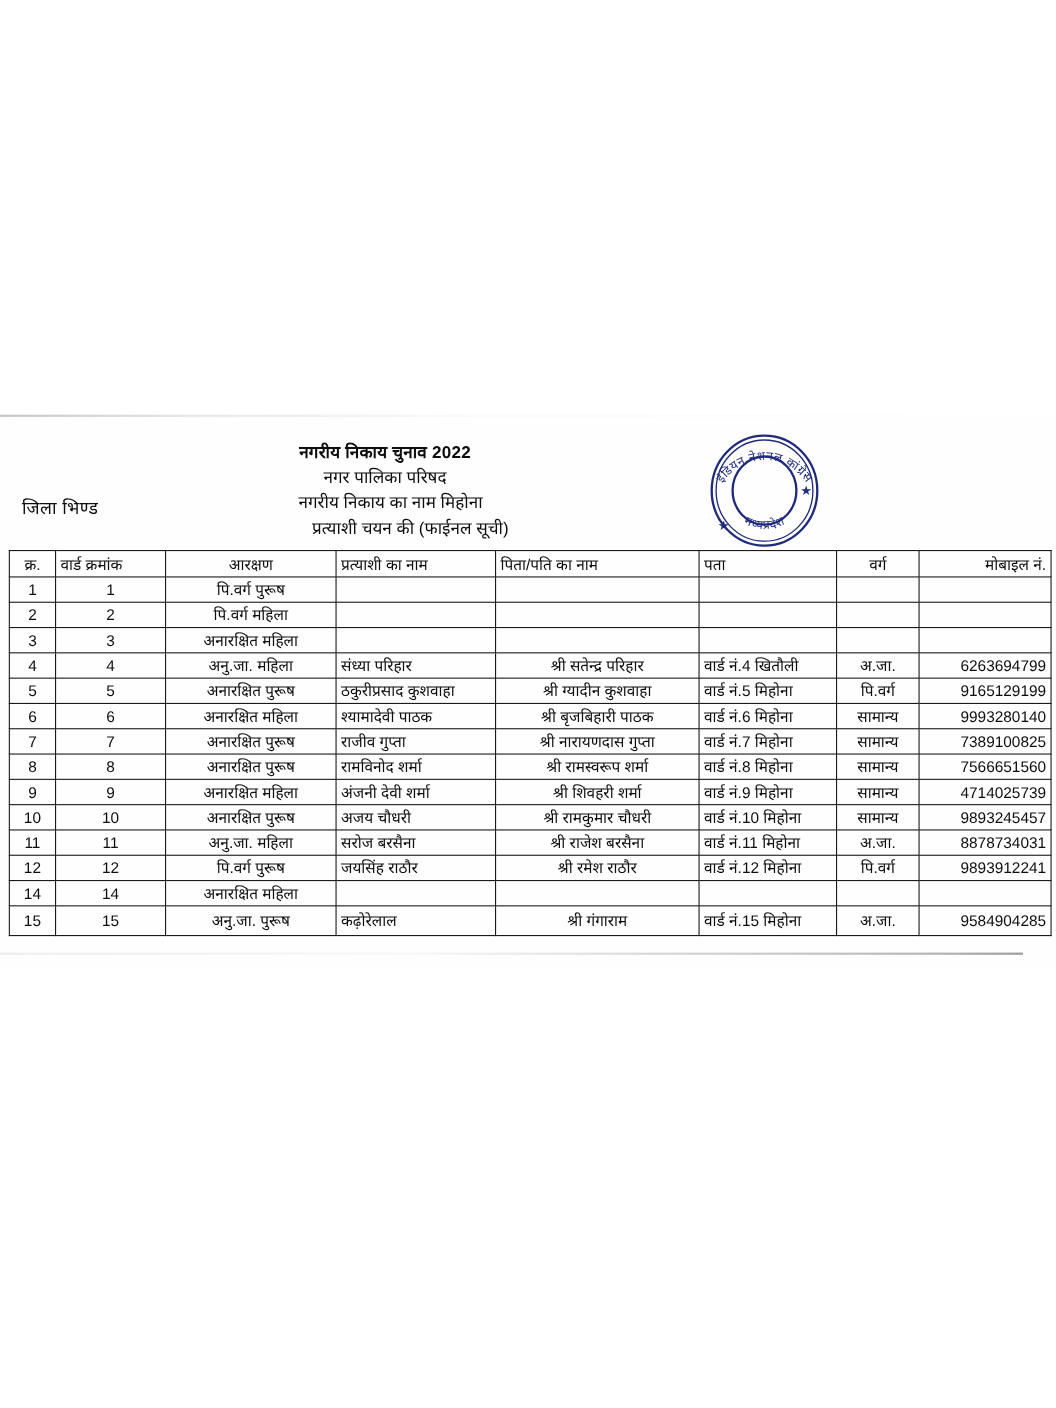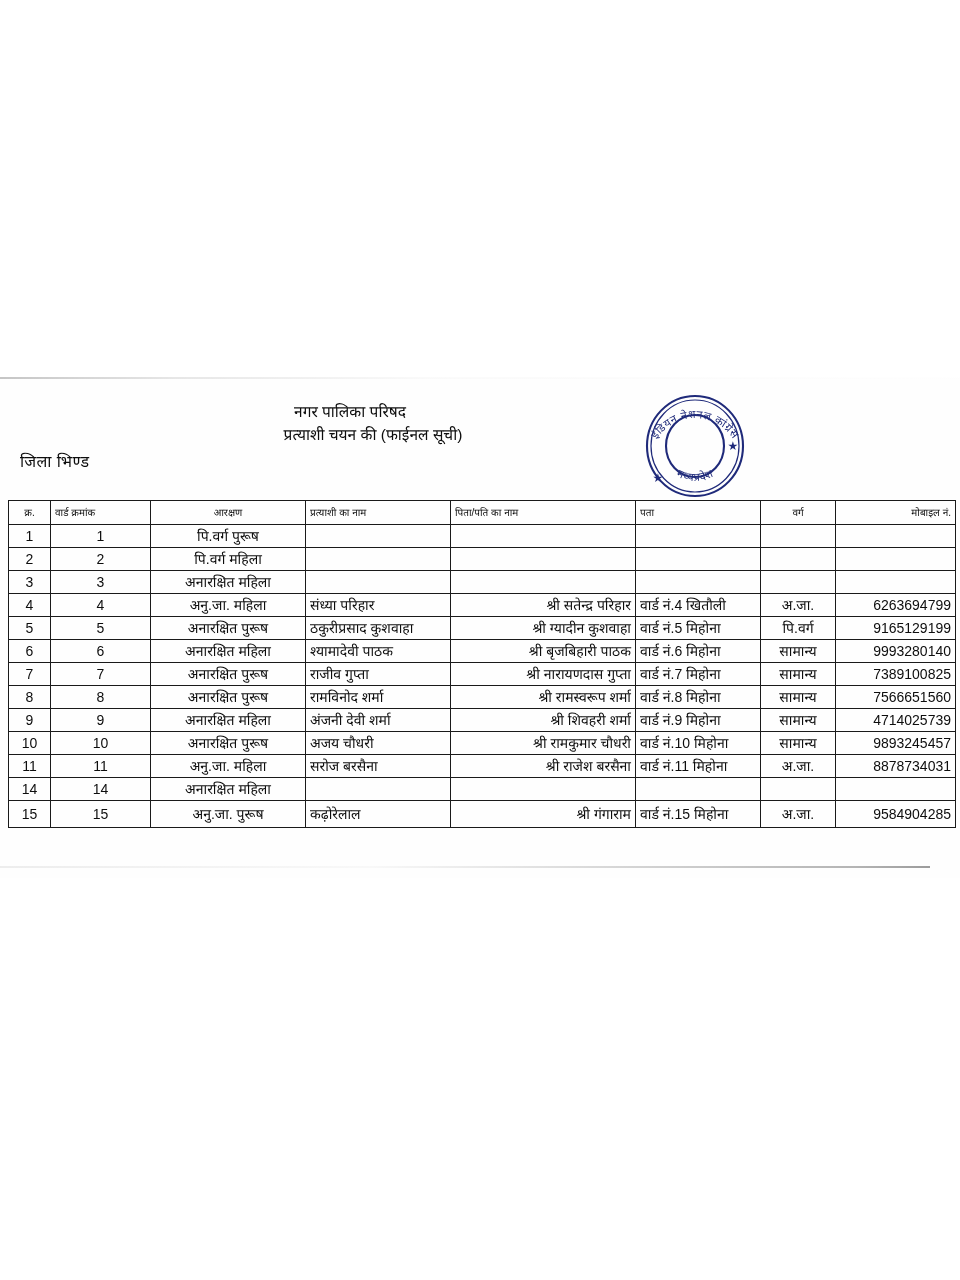--- a/index.html
+++ b/index.html
@@ -111,37 +111,37 @@
     padding: 0 4px;
     height: 22px;
     line-height: 20px;
     overflow: hidden;
     white-space: nowrap;
     font-weight: normal;
     vertical-align: middle;
   }
   .candidate-table thead th {
     height: 23px;
-    font-size: 10px;
+    font-size: 14px;
   }
   
   col.c-sno   { width: 42px; }
   col.c-ward  { width: 100px; }
   col.c-res   { width: 155px; }
   col.c-cand  { width: 145px; }
   col.c-rel   { width: 185px; }
   col.c-addr  { width: 125px; }
   col.c-cat   { width: 75px; }
   col.c-mob   { width: 120px; }
 
   .th-sno,  .td-sno  { text-align: center; }
   .th-ward, .td-ward { text-align: center; }
   .th-res,  .td-res  { text-align: center; }
   .th-cand, .td-cand { text-align: left; }
-  .th-rel,  .td-rel  { text-align: right; }
+  .th-rel,  .td-rel  { text-align: center; }
   .th-addr, .td-addr { text-align: left; }
   .th-cat,  .td-cat  { text-align: center; }
   .th-mob,  .td-mob  { text-align: right; }
 
   .th-sno, .th-ward, .th-cand, .th-rel, .th-addr { text-align: left; }
   .th-sno  { text-align: center; }
   .th-ward { text-align: left; padding-left: 5px; }
   .th-res  { text-align: center; }
   .th-cand { text-align: left; padding-left: 5px; }
   .th-rel  { text-align: left; padding-left: 5px; }
@@ -154,21 +154,23 @@
 </head>
 <body>
 
 <div class="page-sheet"></div>
 <div class="scan-edge-top"></div>
 <div class="scan-edge-bottom"></div>
 
 <div class="doc-header">
   <div class="district-label">जिला भिण्ड</div>
   <div class="title-stack">
+    <div class="title-line l1">नगरीय निकाय चुनाव 2022</div>
     <div class="title-line l2">नगर पालिका परिषद</div>
+    <div class="title-line l3">नगरीय निकाय का नाम मिहोना</div>
     <div class="title-line l4">प्रत्याशी चयन की (फाईनल सूची)</div>
   </div>
 </div>
 
 <div class="seal">
   <svg width="116" height="112" viewBox="0 0 116 112" aria-hidden="true">
     <defs>
       <path id="sealOuterArc" d="M 14,62 A 46,48 0 0 1 102,62" fill="none"></path>
       <path id="sealInnerArc" d="M 20,62 A 40,42 0 0 0 96,62" fill="none"></path>
     </defs>
@@ -314,20 +316,30 @@
         <td class="td-sno">11</td>
         <td class="td-ward">11</td>
         <td class="td-res">अनु.जा. महिला</td>
         <td class="td-cand">सरोज बरसैना</td>
         <td class="td-rel">श्री राजेश बरसैना</td>
         <td class="td-addr">वार्ड नं.11 मिहोना</td>
         <td class="td-cat">अ.जा.</td>
         <td class="td-mob">8878734031</td>
       </tr>
       <tr>
+        <td class="td-sno">12</td>
+        <td class="td-ward">12</td>
+        <td class="td-res">पि.वर्ग पुरूष</td>
+        <td class="td-cand">जयसिंह राठौर</td>
+        <td class="td-rel">श्री रमेश राठौर</td>
+        <td class="td-addr">वार्ड नं.12 मिहोना</td>
+        <td class="td-cat">पि.वर्ग</td>
+        <td class="td-mob">9893912241</td>
+      </tr>
+      <tr>
         <td class="td-sno">14</td>
         <td class="td-ward">14</td>
         <td class="td-res">अनारक्षित महिला</td>
         <td class="td-cand"></td>
         <td class="td-rel"></td>
         <td class="td-addr"></td>
         <td class="td-cat"></td>
         <td class="td-mob"></td>
       </tr>
       <tr class="last-row">

